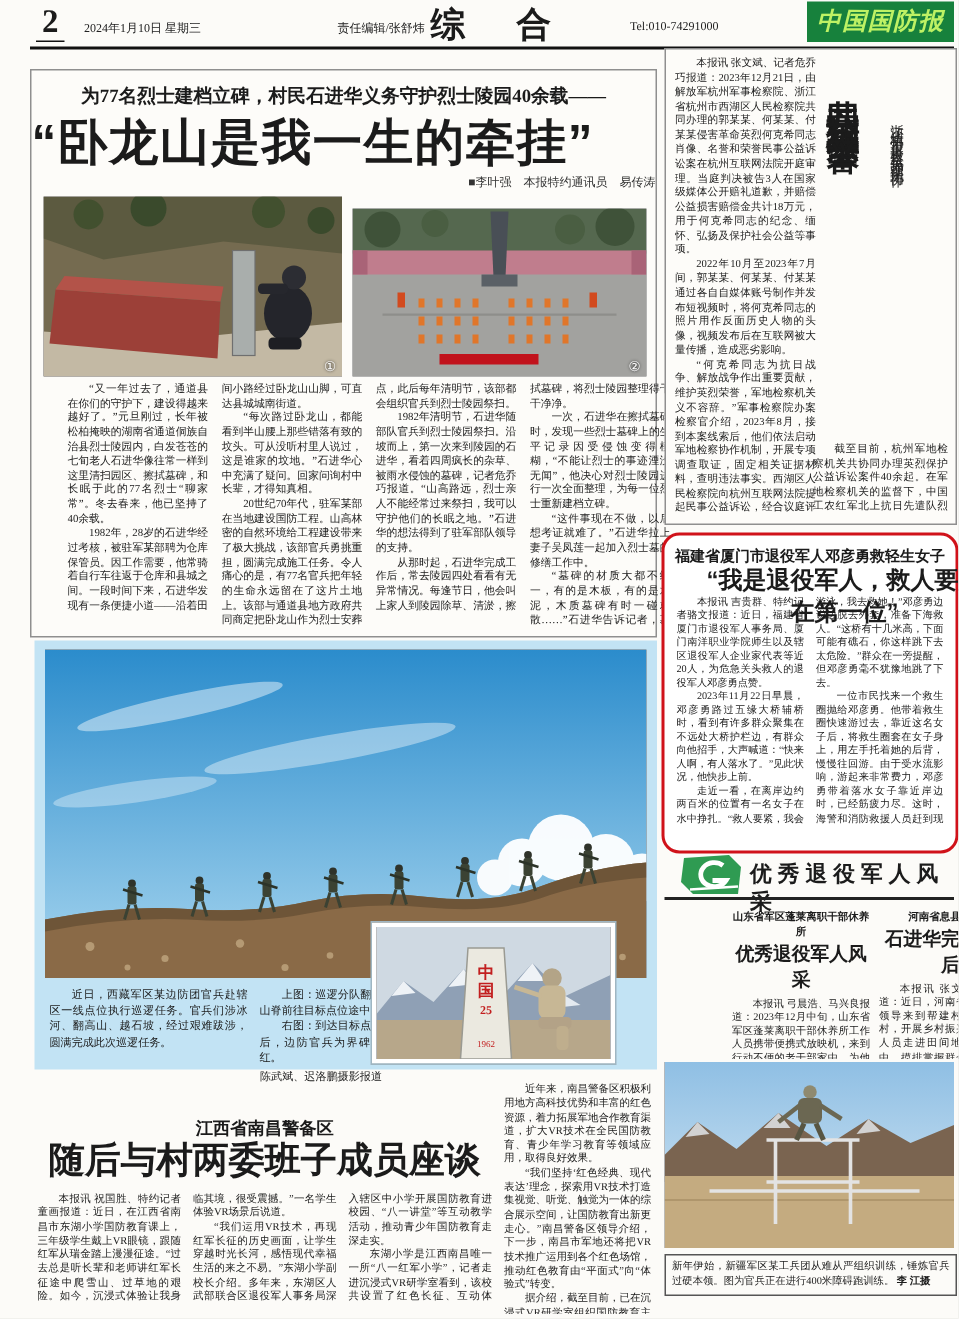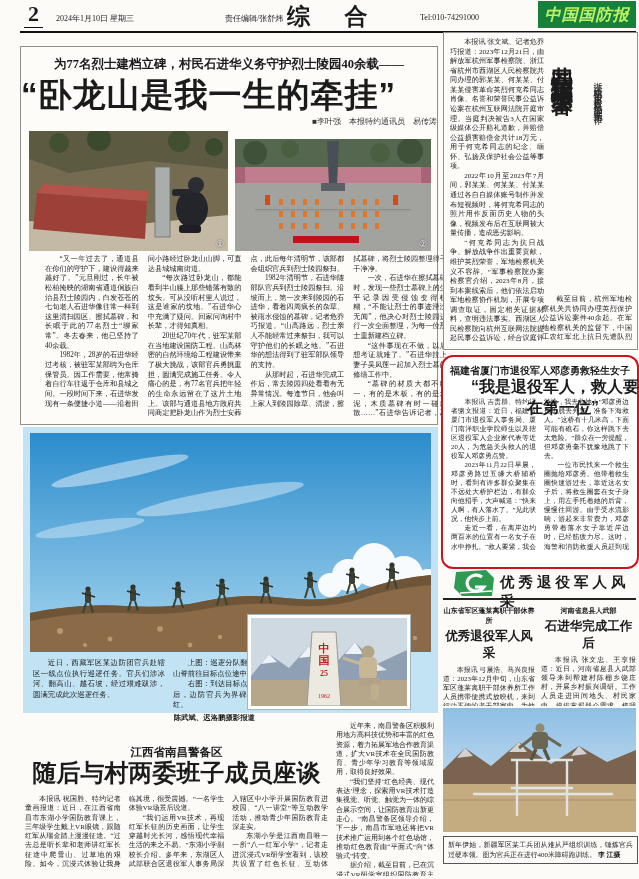--- a/index.html
+++ b/index.html
@@ -27,21 +27,21 @@
   .photo{overflow:hidden;background:#777;}
   .photo svg{display:block;}
   .ph-label{position:absolute;right:4px;bottom:2px;color:#fff;font-size:9px;text-shadow:0 0 2px #000;}
   .lead-body{left:24px;top:208px;width:402px;height:164px;columns:4;column-gap:9px;column-fill:auto;
              font-size:7.2px;line-height:1.34;overflow:hidden;}
   
   .blue-box{left:23px;top:427px;width:415px;height:286px;background:#c2e3f4;}
   .bigphoto{left:7px;top:6px;width:401px;height:219px;}
   .cap-left{left:10px;top:231px;width:132px;font-size:7.4px;line-height:1.42;}
   .cap-mid{left:150px;top:231px;width:82px;font-size:7.4px;line-height:1.42;}
-  .cap-credit{text-indent:0;text-align:right;font-weight:bold;margin-top:2px;}
+  .cap-credit{text-indent:0;text-align:center;font-weight:normal;margin-top:2px;}
   .inset-photo{left:225px;top:188px;width:156px;height:88px;border:3px solid #fff;outline:1px solid #9fb6c2;}
   
   .vr-kicker{left:25px;top:745px;width:303px;text-align:center;font-size:11.5px;font-weight:bold;}
   .vr-headline{left:25px;top:757px;width:303px;text-align:center;font-size:24px;font-weight:bold;
                font-family:"Liberation Sans",sans-serif;}
   .vr-body-a{left:25px;top:795px;width:303px;height:80px;columns:3;column-gap:8px;column-fill:auto;
              font-size:7px;line-height:1.33;overflow:hidden;}
   .vr-body-b{left:336px;top:722px;width:98px;height:154px;font-size:7px;line-height:1.33;overflow:hidden;}
   
   .hero-box{left:443px;top:32px;width:193px;height:316px;border:1px solid #8f8f8f;background:#fdfcf9;}
@@ -57,21 +57,21 @@
   .rescue-headline{left:0;top:20px;width:100%;text-align:center;font-size:16px;font-weight:bold;
                    font-family:"Liberation Sans",sans-serif;padding-left:23px;}
   .rescue-body{left:8px;top:40px;width:178px;height:160px;columns:2;column-gap:8px;column-fill:auto;
                font-size:6.8px;line-height:1.33;overflow:hidden;}
   
   .banner-logo{left:452px;top:569px;width:44px;height:28px;}
   .banner-title{left:500px;top:573px;font-size:14.5px;font-weight:bold;letter-spacing:4px;
                 font-family:"Liberation Sans",sans-serif;}
   .banner-rule{left:443px;top:598px;width:193px;height:1.5px;background:#222;}
   
-  .mini{width:92px;height:100px;overflow:hidden;}
+  .mini{width:92px;height:100px;overflow:hidden;margin-left:45px;}
   .mini-l{left:443px;top:606px;}
   .mini-r{left:541px;top:606px;width:95px;}
   .mini .k{text-align:center;font-size:7px;font-weight:bold;text-indent:0;}
   .mini .h{text-align:center;font-size:12.5px;font-weight:bold;font-family:"Liberation Sans",sans-serif;
            text-indent:0;margin:2px 0 3px;}
   .mini .b{font-size:6.9px;line-height:1.32;text-align:justify;}
   
   .train-photo{left:443px;top:708px;width:193px;height:124px;}
   .train-cap{left:443px;top:836px;width:185px;border:1px solid #555;padding:3px 4px;
              font-size:6.9px;line-height:1.45;text-align:justify;}

